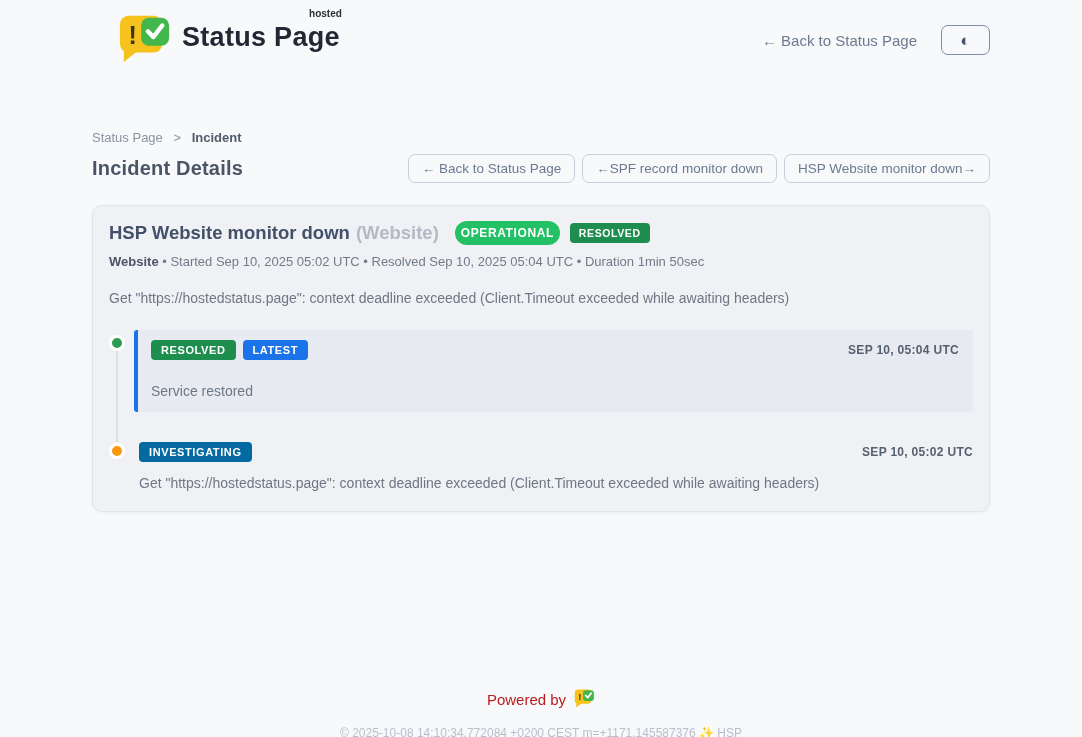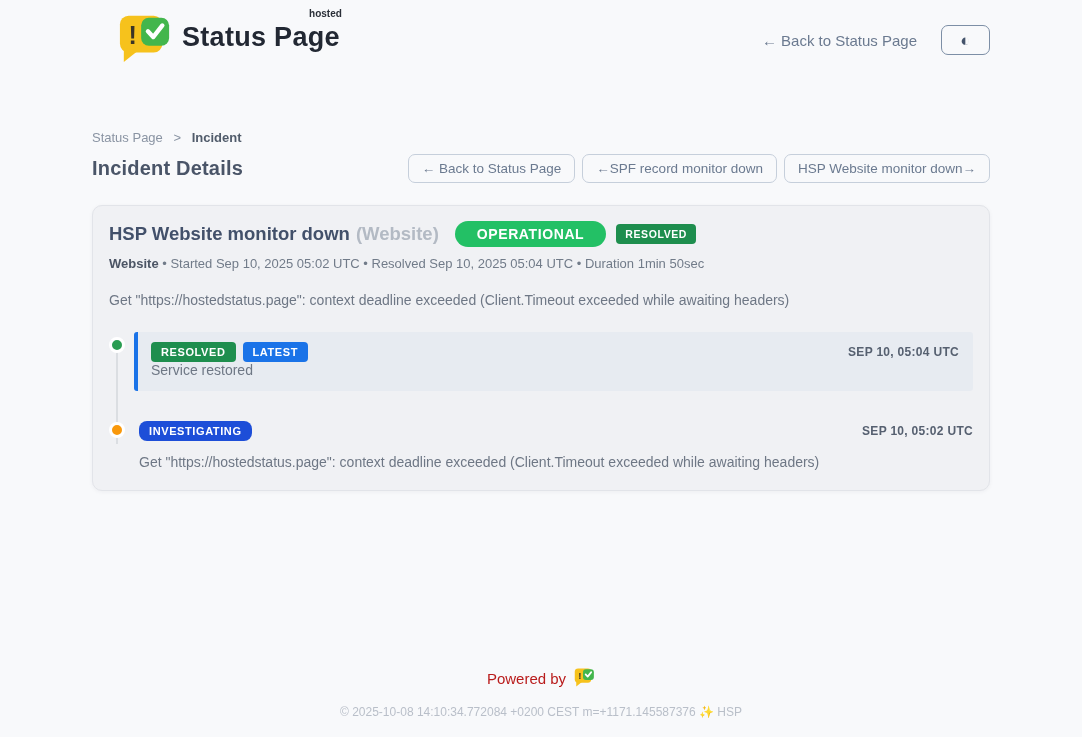--- a/index.html
+++ b/index.html
@@ -54,22 +54,22 @@
     border: 1px solid #e2e4e9;
     border-radius: 10px;
     padding: 15px 16px 20px 16px;
     box-shadow: 0 1px 4px rgba(30,40,60,0.05);
   }
   .card-title-row { display: flex; align-items: center; }
   .incident-title { font-size: 18.5px; font-weight: 700; color: #42506a; }
   .incident-component { font-size: 18.5px; color: #b3bac4; margin-left: 6px; font-weight: 700; }
   .badge { color: #fff; font-weight: 700; letter-spacing: 0.6px; display: inline-block; }
   .badge-operational {
-    margin-left: 16px; background: #23c065; font-size: 14px;
-    padding: 5px 22px; border-radius: 999px;
+    margin-left: 16px; background: #23c065; font-size: 12px;
+    padding: 5px 6px; border-radius: 999px;
   }
   .badge-resolved-top {
     margin-left: 10px; background: #1e8e4e; font-size: 10.5px;
     padding: 4px 9px; border-radius: 4px;
   }
   .meta-row { margin-top: 9px; font-size: 13px; color: #717b89; }
   .meta-row .meta-component { font-weight: 700; color: #4c5565; }
   .description { margin-top: 21px; font-size: 14px; color: #6e7785; }
 
   
@@ -92,26 +92,26 @@
     padding: 10px 14px 13px 13px;
   }
   .tl-content { flex: 1; margin-left: 14px; }
   .tl-head { display: flex; align-items: center; }
   .tl-badge {
     font-size: 11px; padding: 4px 10px; border-radius: 4px;
   }
   .tl-badge + .tl-badge { margin-left: 7px; }
   .bg-green { background: #1e8e4e; }
   .bg-blue { background: #1a73e8; }
-  .bg-orange { background: #1d4ed8; border-radius: 8px; }
+  .bg-orange { background: #0369a1; }
   .tl-time {
     margin-left: auto; font-size: 12px; font-weight: 700; color: #566070;
     letter-spacing: 0.3px;
   }
-  .tl-msg { margin-top: 0; font-size: 14px; color: #6e7785; }
+  .tl-msg { margin-top: 23px; font-size: 14px; color: #6e7785; }
   .tl-content .tl-msg { margin-top: 13px; }
 
   
   .footer { margin-top: 176px; text-align: center; }
   .powered {
     display: inline-flex; align-items: center; gap: 8px;
     font-size: 15px; color: #b91c1c; cursor: pointer;
   }
   .copyright { margin-top: 15px; font-size: 12px; color: #b9bfc9; }
 </style>

